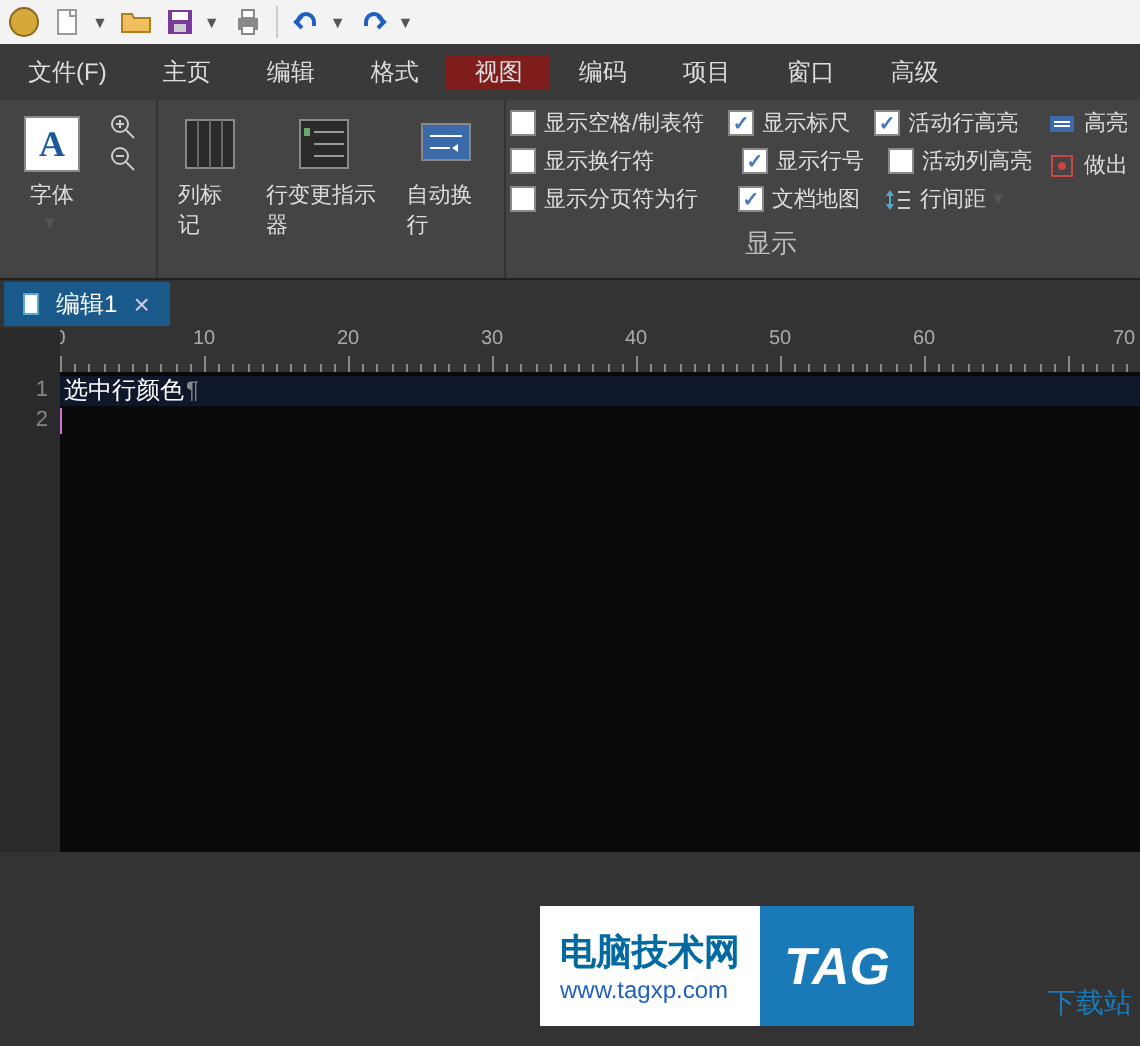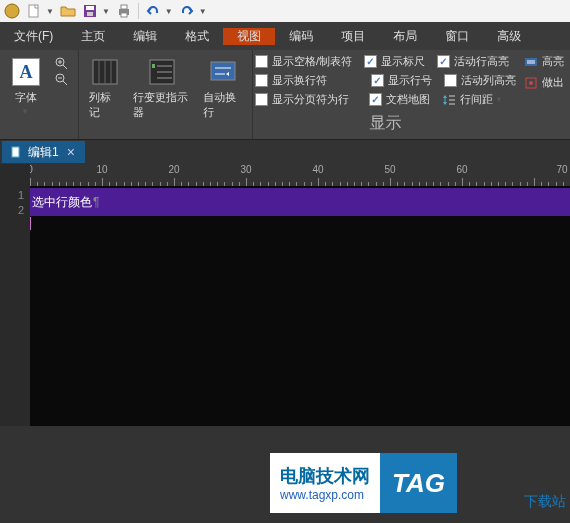--- a/index.html
+++ b/index.html
@@ -5,50 +5,50 @@
 * { margin: 0; padding: 0; box-sizing: border-box; font-family: "Microsoft YaHei", sans-serif; }
 body { width: 570px; height: 523px; background: #333; overflow: hidden; }
 
 .qat { height: 22px; background: #f3f3f3; display: flex; align-items: center; padding: 0 4px; gap: 6px; }
 .qat-icon { width: 16px; height: 16px; display: flex; align-items: center; justify-content: center; }
 .qat-sep { width: 1px; height: 16px; background: #ccc; }
 .dd { font-size: 8px; color: #555; margin-left: -2px; }
 
 .menubar { height: 28px; background: #3a3a3a; display: flex; align-items: center; }
 .menu-item { padding: 0 14px; color: #ddd; font-size: 12px; display: flex; align-items: center; cursor: pointer; }
-.menu-item.active { background: #c2410c; }
+.menu-item.active { background: #7f1d1d; }
 
 .ribbon { height: 90px; background: #444; display: flex; align-items: stretch; border-bottom: 1px solid #222; }
 .ribbon-group { display: flex; flex-direction: column; align-items: center; justify-content: space-between; padding: 4px 6px 2px; border-right: 1px solid #333; }
 .ribbon-btn-large { display: flex; flex-direction: column; align-items: center; gap: 2px; color: #ddd; font-size: 11px; cursor: pointer; padding: 2px 4px; }
 .ribbon-icon { width: 32px; height: 32px; display: flex; align-items: center; justify-content: center; }
 .ribbon-row { display: flex; gap: 4px; }
 .check-grid { display: flex; flex-direction: column; gap: 4px; padding: 4px 2px; }
 .check-row { display: flex; gap: 12px; }
 .check-item { display: flex; align-items: center; gap: 4px; color: #ddd; font-size: 11px; cursor: pointer; white-space: nowrap; }
 .checkbox { width: 13px; height: 13px; border: 1px solid #888; background: #fff; display: flex; align-items: center; justify-content: center; font-size: 10px; color: #4a7dbf; font-weight: bold; }
 .checkbox.checked::after { content: "✓"; }
 .display-group { display: flex; flex-direction: column; }
-.display-label { font-size: 16px; color: #bbb; text-align: center; padding: 2px 0; }
+.display-label { font-size: 13px; color: #bbb; text-align: center; padding: 2px 0; }
 
 .tabbar { height: 24px; background: #333; display: flex; align-items: center; padding-left: 2px; }
 .doc-tab { height: 22px; background: #1a5a8a; display: flex; align-items: center; gap: 6px; padding: 0 8px; color: #fff; font-size: 12px; }
 .doc-tab .doc-icon { width: 12px; height: 12px; }
 .close-x { color: #cce; font-size: 14px; cursor: pointer; padding: 0 2px; }
 
 .ruler-area { height: 22px; background: #333; position: relative; margin-left: 30px; overflow: hidden; }
 .ruler { position: relative; height: 100%; color: #aaa; font-size: 10px; }
 .ruler-tick { position: absolute; bottom: 0; width: 1px; height: 4px; background: #888; }
 .ruler-tick.major { height: 8px; }
 .ruler-num { position: absolute; top: 0; font-size: 10px; color: #aaa; transform: translateX(-50%); }
 
 .editor-area { display: flex; height: 240px; background: #0a0a0a; }
 .gutter { width: 30px; background: #2a2a2a; color: #888; font-size: 11px; text-align: right; padding: 2px 6px 0 0; line-height: 15px; font-family: Consolas, monospace; }
 .code { flex: 1; background: #0a0a0a; position: relative; font-family: Consolas, "Microsoft YaHei", monospace; font-size: 12px; line-height: 15px; padding-top: 2px; }
-.sel-line { background: #4c1d95; color: #fff; height: 28px; display: flex; align-items: center; padding-left: 2px; }
+.sel-line { background: #0f172a; color: #fff; height: 15px; display: flex; align-items: center; padding-left: 2px; }
 .cursor-line { height: 15px; }
 .cursor { display: inline-block; width: 1px; height: 13px; background: #d070d0; vertical-align: middle; }
 .eol { color: #888; margin-left: 1px; }
 
 .watermark { position: absolute; bottom: 10px; left: 270px; width: 250px; height: 60px; display: flex; }
 .wm-left { background: #fff; padding: 6px 10px; display: flex; flex-direction: column; justify-content: center; }
 .wm-title { color: #0369a1; font-size: 18px; font-weight: bold; }
 .wm-url { color: #2060c0; font-size: 12px; }
 .wm-tag { background: #1a7ab8; color: #fff; font-size: 26px; font-weight: bold; font-style: italic; padding: 8px 12px; display: flex; align-items: center; }
 .wm-extra { position: absolute; bottom: 12px; left: 524px; color: #1a7ab8; font-size: 14px; white-space: nowrap; }
@@ -114,21 +114,20 @@
 </div>
 
 <div class="menubar">
   <div class="menu-item">文件(F)</div>
   <div class="menu-item">主页</div>
   <div class="menu-item">编辑</div>
   <div class="menu-item">格式</div>
   <div class="menu-item active">视图</div>
   <div class="menu-item">编码</div>
   <div class="menu-item">项目</div>
-  <div class="menu-item">布局</div>
   <div class="menu-item">窗口</div>
   <div class="menu-item">高级</div>
 </div>
 
 <div class="ribbon">
   <div class="ribbon-group">
     <div class="ribbon-row">
       <div class="ribbon-btn-large">
         <div class="ribbon-icon">
             <div class="font-icon">A</div>

